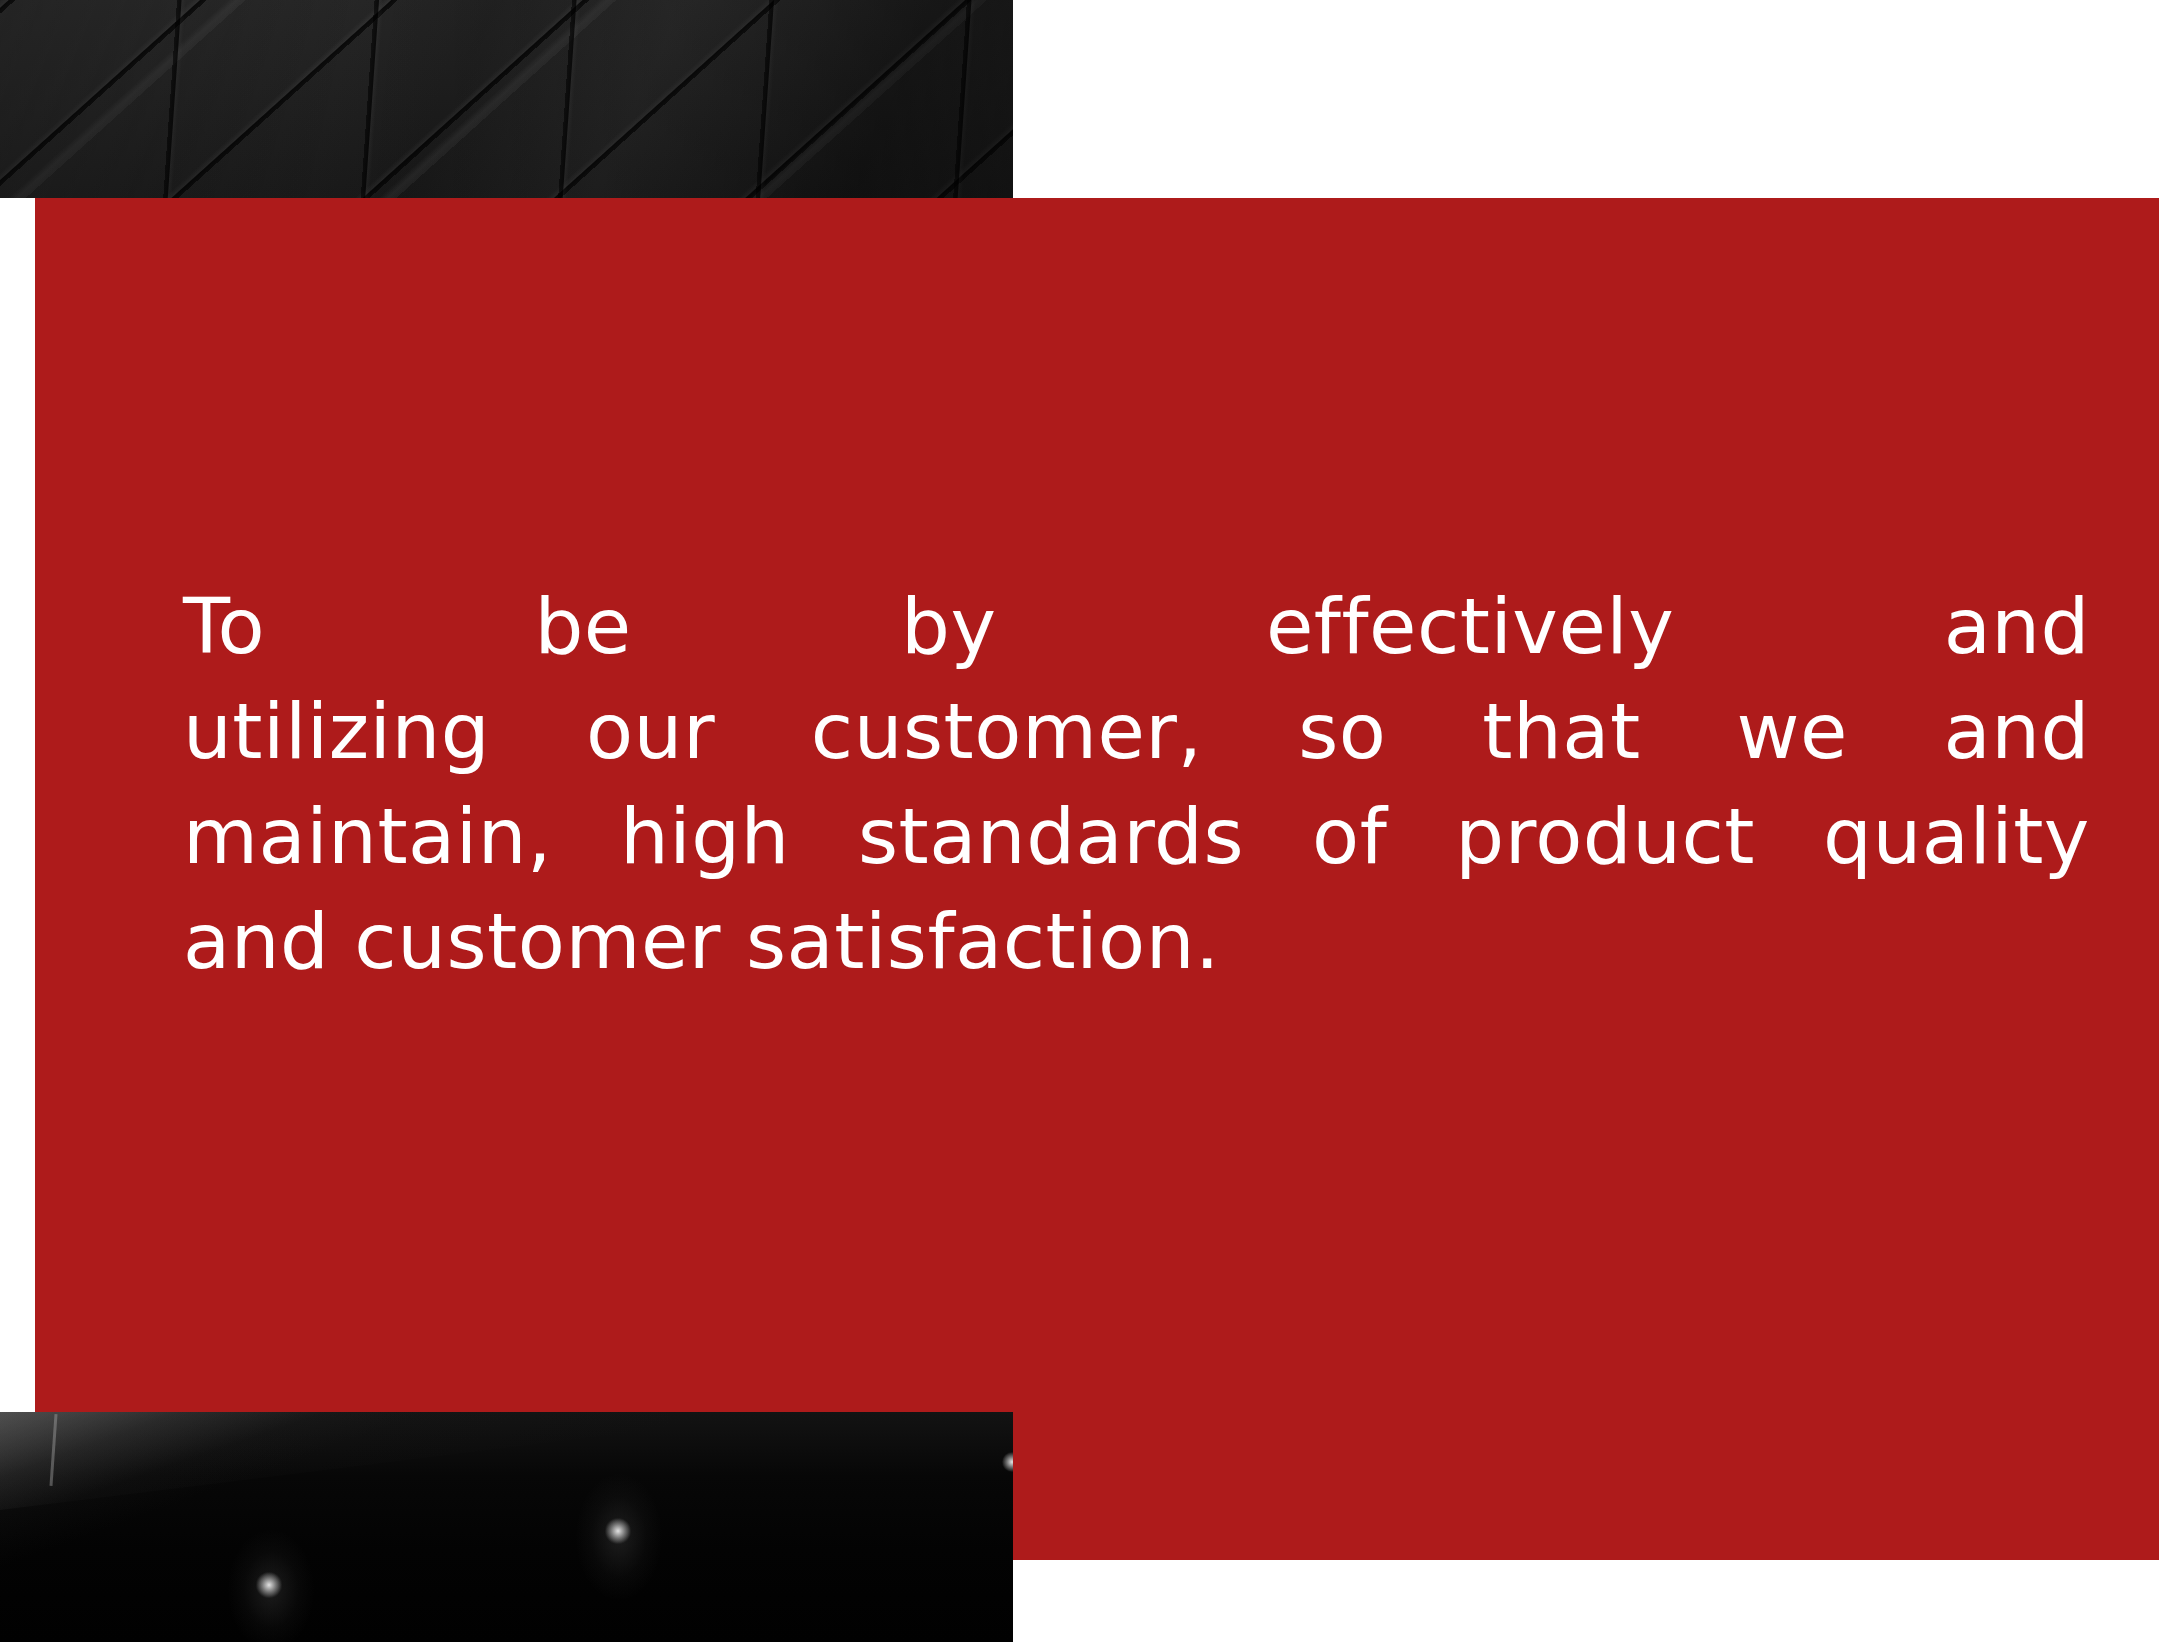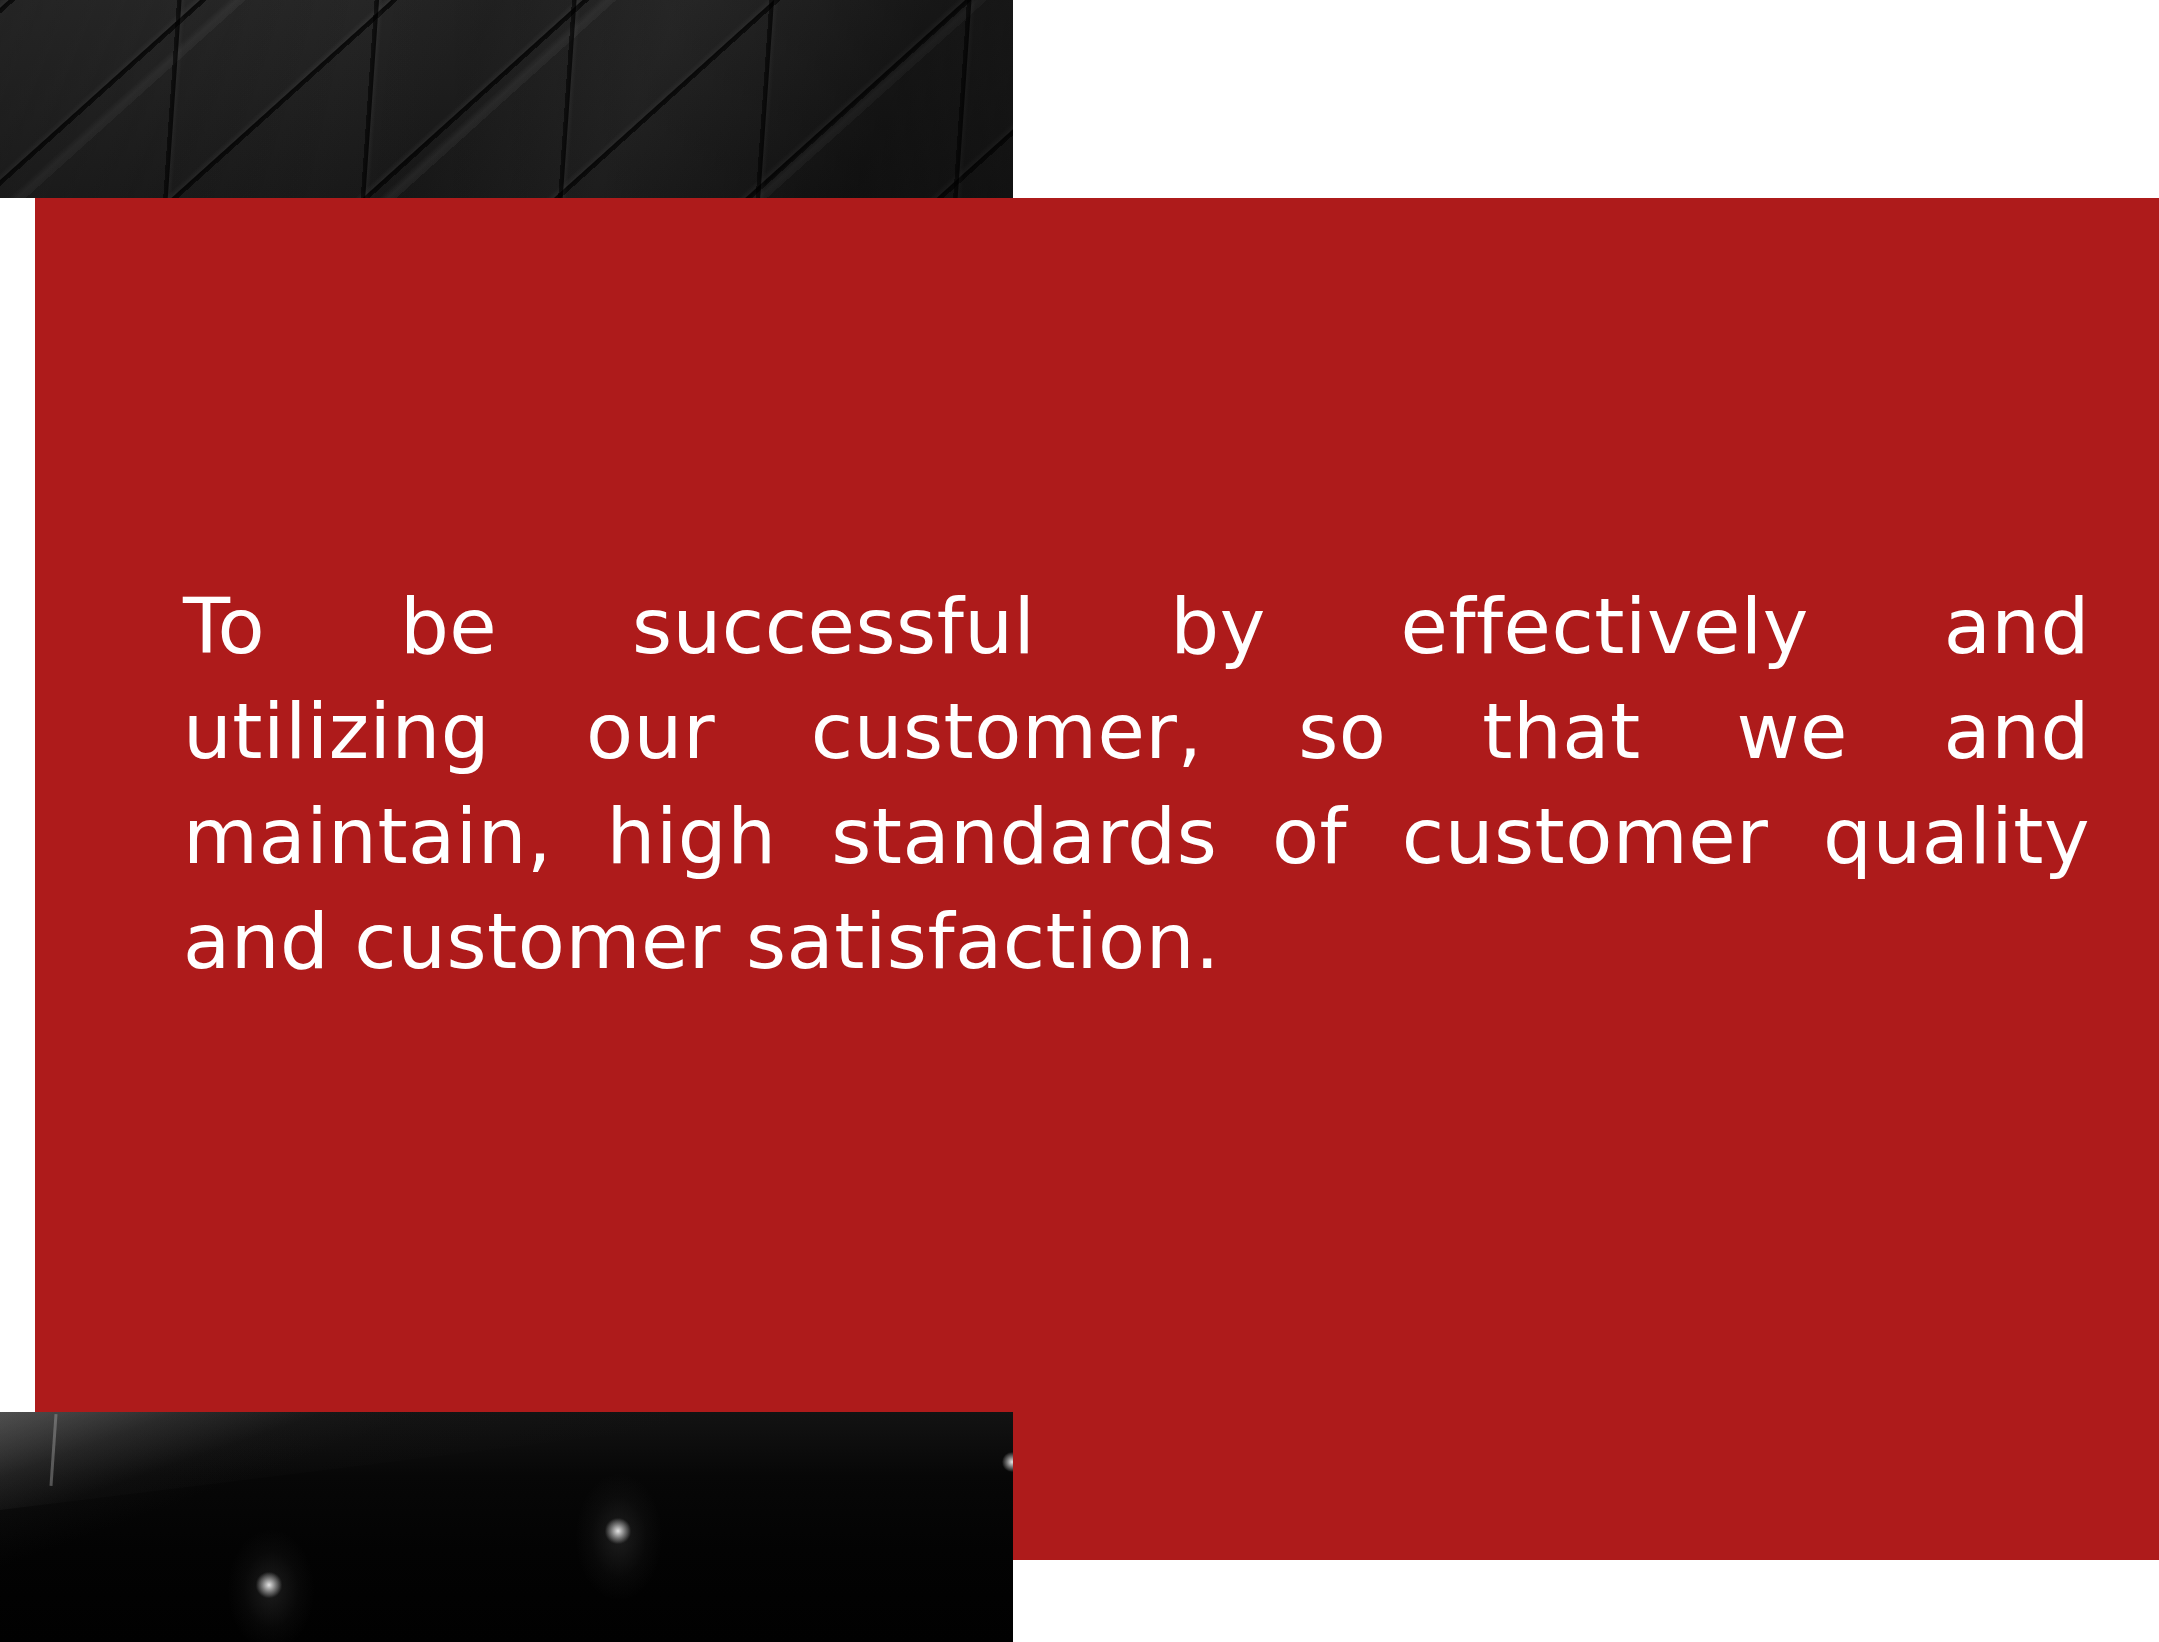--- a/index.html
+++ b/index.html
@@ -198,42 +198,41 @@
     <div class="vert"></div>
     <div class="shade"></div>
   </div>
 
   <div class="band" style="background: rgb(174, 27, 27);">
     <div class="quote" style="color: rgb(255, 255, 255);">
 
       <span class="ln j">
         <span class="w">To</span>
         <span class="w">be</span>
-        <span class="w">successful</span>
         <span class="w">by</span>
         <span class="w">effectively</span>
         <span class="w">and</span>
       </span>
 
       <span class="ln j">
         <span class="w">utilizing</span>
         <span class="w">our</span>
         <span class="w">customer,</span>
         <span class="w">so</span>
         <span class="w">that</span>
         <span class="w">we</span>
         <span class="w">and</span>
       </span>
 
       <span class="ln j">
         <span class="w">maintain,</span>
         <span class="w">high</span>
         <span class="w">standards</span>
         <span class="w">of</span>
-        <span class="w">customer</span>
+        <span class="w">product</span>
         <span class="w">quality</span>
       </span>
 
       <span class="ln last">and customer satisfaction.</span>
 
     </div>
   </div>
 
   <div class="photo-bottom">
     <div class="base"></div>

